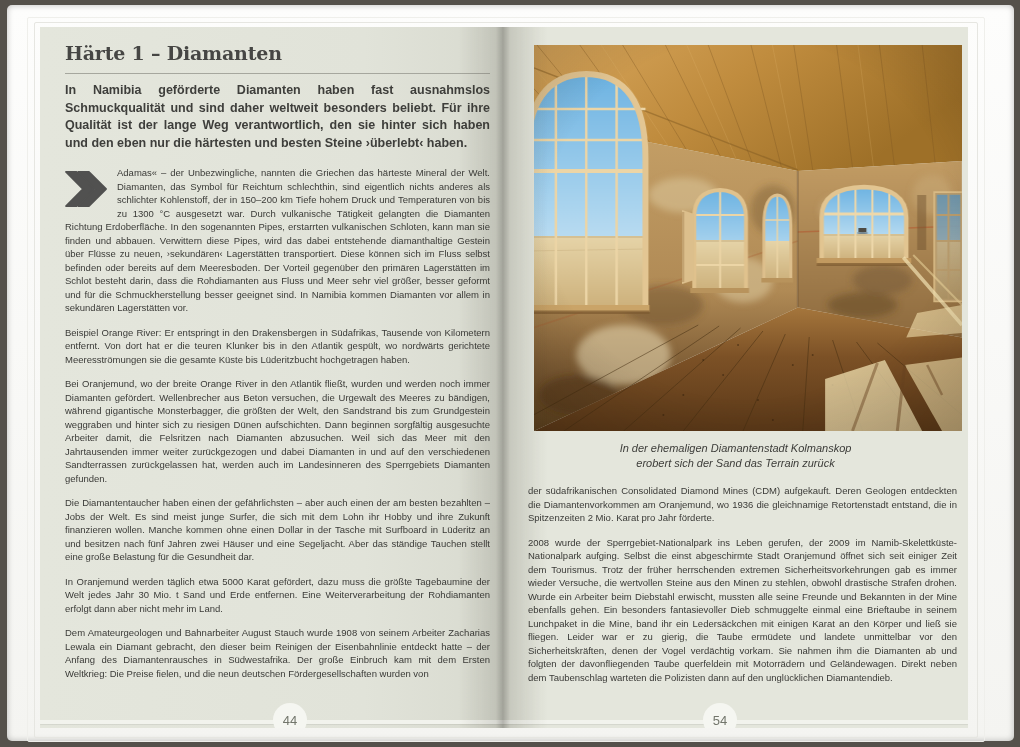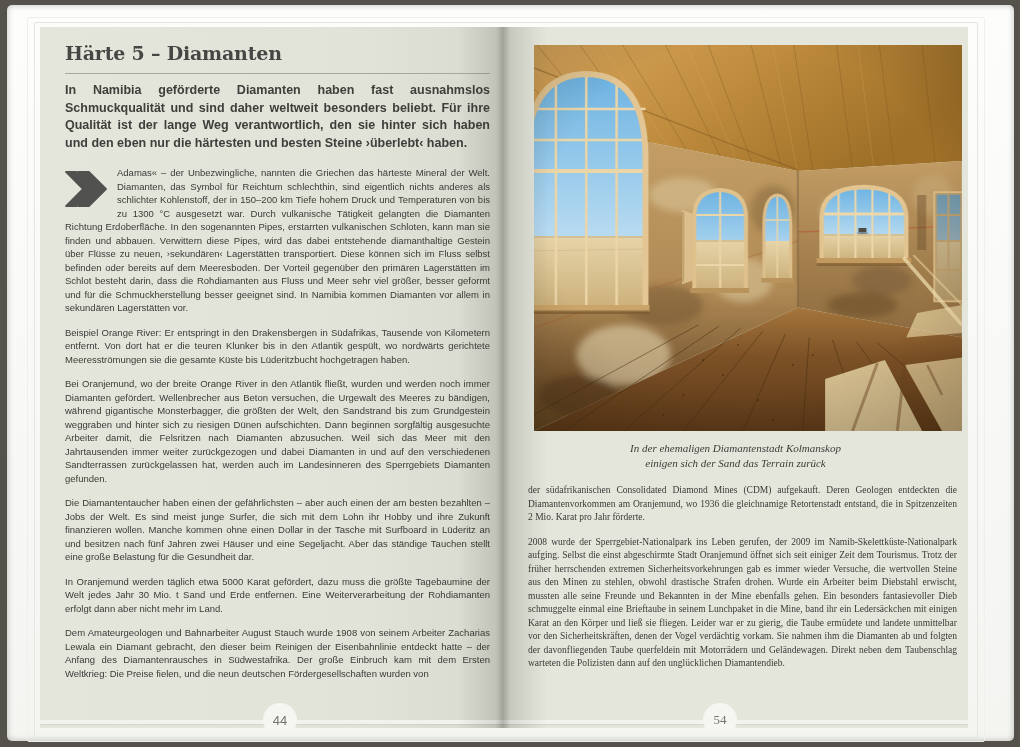--- a/index.html
+++ b/index.html
@@ -5,58 +5,58 @@
   html,body{margin:0;padding:0;background:#55514b;}
   .scene{position:relative;width:1020px;height:747px;background:#55514b;overflow:hidden;
          font-family:"Liberation Sans",sans-serif;}
   .book{position:absolute;left:7px;top:5px;right:6px;bottom:6px;background:linear-gradient(#fdfdfc,#f4f4f1);
         border-radius:5px;box-shadow:inset 0 0 6px rgba(0,0,0,.25);}
   .edge-a{position:absolute;left:20px;top:12px;width:956px;height:723px;border:1px solid #efefeb;border-radius:2px;}
   .edge-b{position:absolute;left:27px;top:17px;width:942px;height:714px;border:1px solid #e6e6e1;border-radius:2px;}
   .spread{position:absolute;left:33px;top:22px;width:928px;height:701px;}
   .page{position:absolute;top:0;height:701px;overflow:hidden;}
   .page-left{left:0;width:463px;background:linear-gradient(90deg,#e4e6dc 0,#e1e3d9 70%,#d8dacf 100%);}
-  .page-right{left:463px;width:465px;background:linear-gradient(90deg,#d9dbd0 0,#e4e6dc 8%,#e4e6dc 100%);font-family:Liberation Serif, serif;}
+  .page-right{left:463px;width:465px;background:linear-gradient(90deg,#d9dbd0 0,#e4e6dc 8%,#e4e6dc 100%);}
   .spine{position:absolute;left:418px;top:0;width:90px;height:701px;pointer-events:none;z-index:5;
          background:linear-gradient(90deg,rgba(60,58,48,0) 0%,rgba(60,58,48,.14) 42%,rgba(35,33,28,.30) 50%,rgba(60,58,48,.12) 58%,rgba(60,58,48,0) 100%);}
   
   .lp{position:absolute;left:25px;right:13px;top:0;}
   h1{margin:15px 0 0;font-family:"DejaVu Serif",serif;font-weight:700;font-size:19px;
      letter-spacing:-.2px;color:#464644;}
   .rule{margin-top:9px;border-top:1.5px solid #a6a79e;height:0;}
   .intro{margin:8px 0 0;font-size:12.5px;line-height:17.5px;font-weight:700;color:#3e3e3b;text-align:justify;}
   .para{margin:11px 0 0;font-size:9.5px;line-height:13.5px;color:#3a3a37;text-align:justify;}
   .para.first{margin-top:14px;}
   .chev{float:left;width:42px;height:38px;margin:4px 10px 2px 0;}
   
   .foot-rule{position:absolute;left:0;right:0;top:693px;height:4px;background:#f2f3ed;
              box-shadow:0 1px 1px rgba(0,0,0,.07);z-index:2;}
   .pnum{position:absolute;top:676px;width:34px;height:34px;border-radius:50%;background:#f5f6f1;
         display:flex;align-items:center;justify-content:center;font-size:13px;color:#72756b;z-index:3;}
-  .pnum.l{left:223px;} .pnum.r{left:200px;}
+  .pnum.l{left:233px;} .pnum.r{left:200px;}
   
   .photo{position:absolute;left:31px;top:18px;width:428px;height:386px;overflow:hidden;}
   .photo svg{display:block;width:100%;height:100%;}
   .caption{position:absolute;left:0;right:0;top:414px;text-align:center;font-style:italic;
            font-size:11px;line-height:15px;color:#3c3c39;}
   .rp{position:absolute;left:25px;right:11px;top:457px;}
   .rp .para:first-child{margin-top:0;}
 </style>
 </head>
 <body>
 
 <div class="scene">
   <div class="book">
     <div class="edge-a"></div>
     <div class="edge-b"></div>
     <div class="spread">
 
       <div class="page page-left">
         <div class="lp">
-          <h1>Härte 5 – Diamanten</h1>
+          <h1>Härte 1 – Diamanten</h1>
           <div class="rule"></div>
           <p class="intro">In Namibia geförderte Diamanten haben fast ausnahmslos Schmuckqualität und sind daher weltweit besonders beliebt. Für ihre Qualität ist der lange Weg verantwortlich, den sie hinter sich haben und den eben nur die härtesten und besten Steine ›überlebt‹ haben.</p>
           <div class="para first">
             <span class="chev">
               <svg viewBox="0 0 44 40" width="42" height="38">
                 <g fill="#515150" stroke="#515150" stroke-width="2" stroke-linejoin="round">
                   <polygon points="1,2 12,2 30,20 12,38 1,38 19,20"></polygon>
                   <polygon points="14,2 25,2 43,20 25,38 14,38 32,20"></polygon>
                 </g>
               </svg>
@@ -260,21 +260,21 @@
               <line x1="820" y1="700" x2="790" y2="640" stroke-width="5"></line>
             </g>
             <line x1="742" y1="425" x2="860" y2="560" stroke="#f1e1b2" stroke-width="7" opacity=".7"></line>
             <line x1="762" y1="420" x2="860" y2="520" stroke="#e6cf97" stroke-width="4" opacity=".6"></line>
 
             <rect x="0" y="0" width="860" height="772" fill="url(#vig)"></rect>
           </svg>
         </div>
         <div class="caption">
           <div>In der ehemaligen Diamantenstadt Kolmanskop</div>
-          <div>einigen sich der Sand das Terrain zurück</div>
+          <div>erobert sich der Sand das Terrain zurück</div>
         </div>
         <div class="rp">
           <p class="para">der südafrikanischen Consolidated Diamond Mines (CDM) aufgekauft. Deren Geologen entdeckten die Diamantenvorkommen am Oranjemund, wo 1936 die gleichnamige Retortenstadt entstand, die in Spitzenzeiten 2 Mio. Karat pro Jahr förderte.</p>
           <p class="para">2008 wurde der Sperrgebiet-Nationalpark ins Leben gerufen, der 2009 im Namib-Skelettküste-Nationalpark aufging. Selbst die einst abgeschirmte Stadt Oranjemund öffnet sich seit einiger Zeit dem Tourismus. Trotz der früher herrschenden extremen Sicherheitsvorkehrungen gab es immer wieder Versuche, die wertvollen Steine aus den Minen zu stehlen, obwohl drastische Strafen drohen. Wurde ein Arbeiter beim Diebstahl erwischt, mussten alle seine Freunde und Bekannten in der Mine ebenfalls gehen. Ein besonders fantasievoller Dieb schmuggelte einmal eine Brieftaube in seinem Lunchpaket in die Mine, band ihr ein Ledersäckchen mit einigen Karat an den Körper und ließ sie fliegen. Leider war er zu gierig, die Taube ermüdete und landete unmittelbar vor den Sicherheitskräften, denen der Vogel verdächtig vorkam. Sie nahmen ihm die Diamanten ab und folgten der davonfliegenden Taube querfeldein mit Motorrädern und Geländewagen. Direkt neben dem Taubenschlag warteten die Polizisten dann auf den unglücklichen Diamantendieb.</p>
         </div>
         <div class="foot-rule"></div>
         <div class="pnum r">54</div>
       </div>
 
       <div class="spine"></div>

